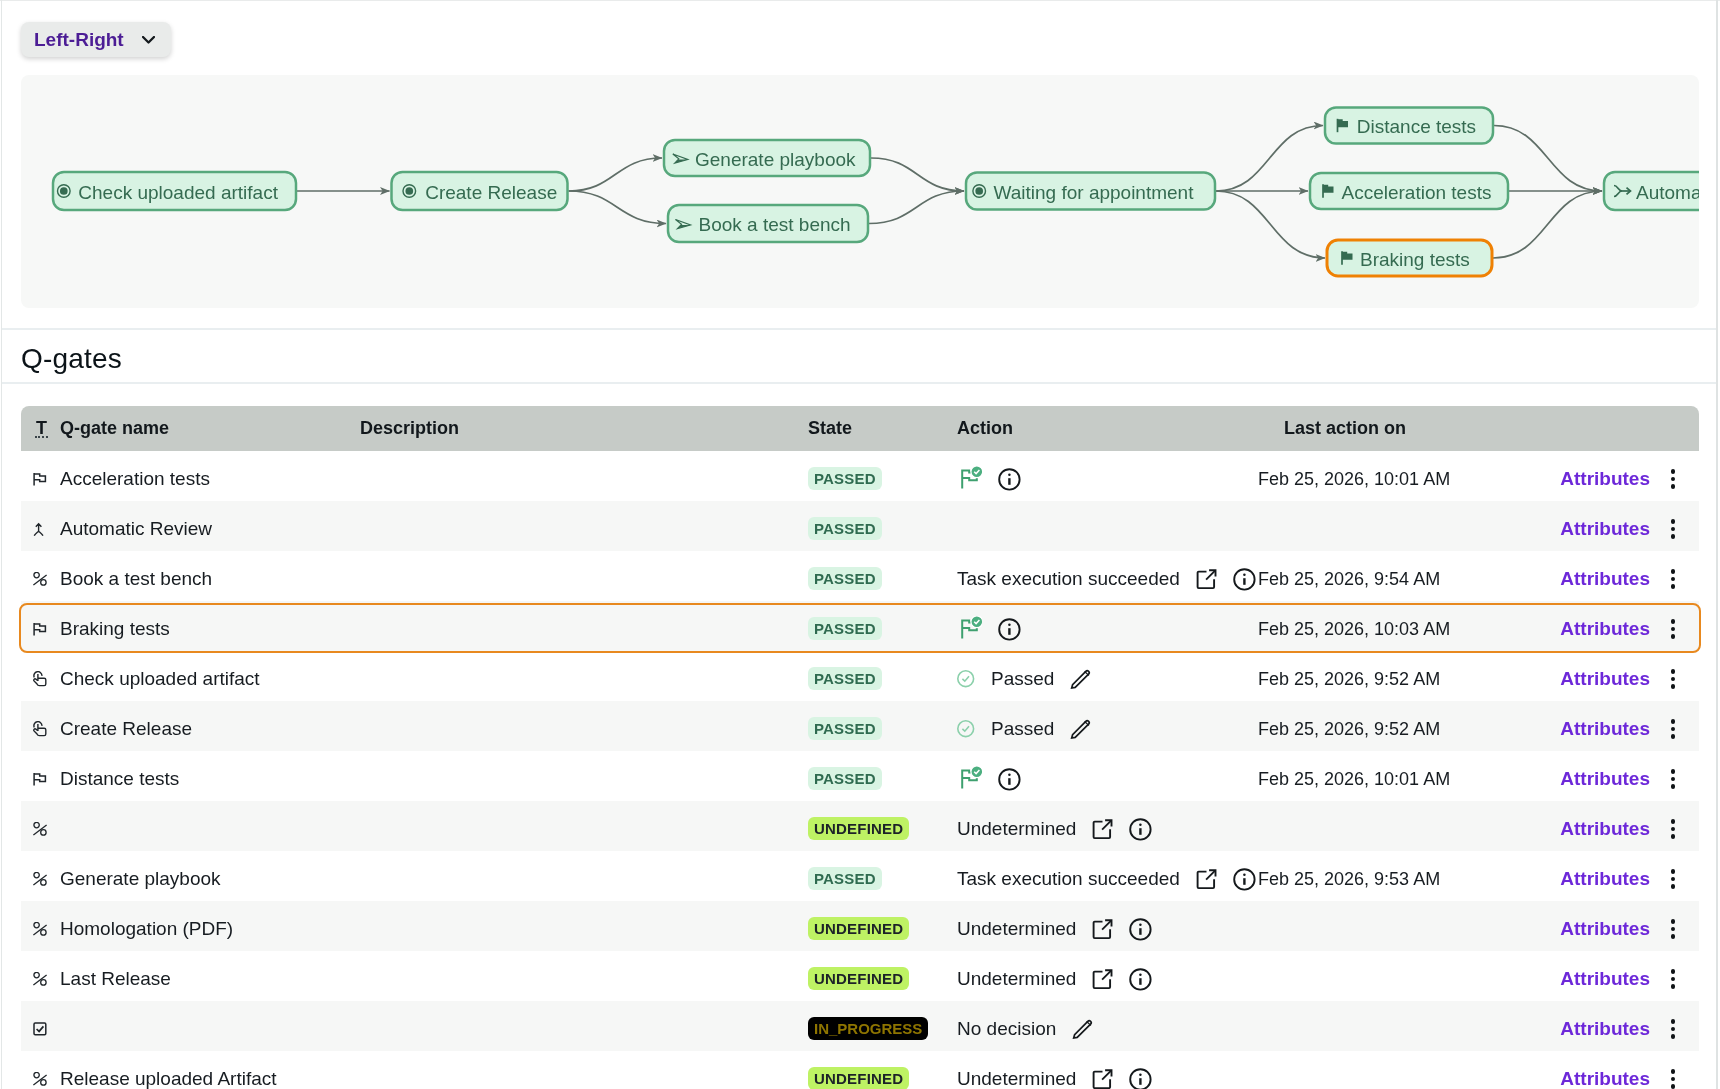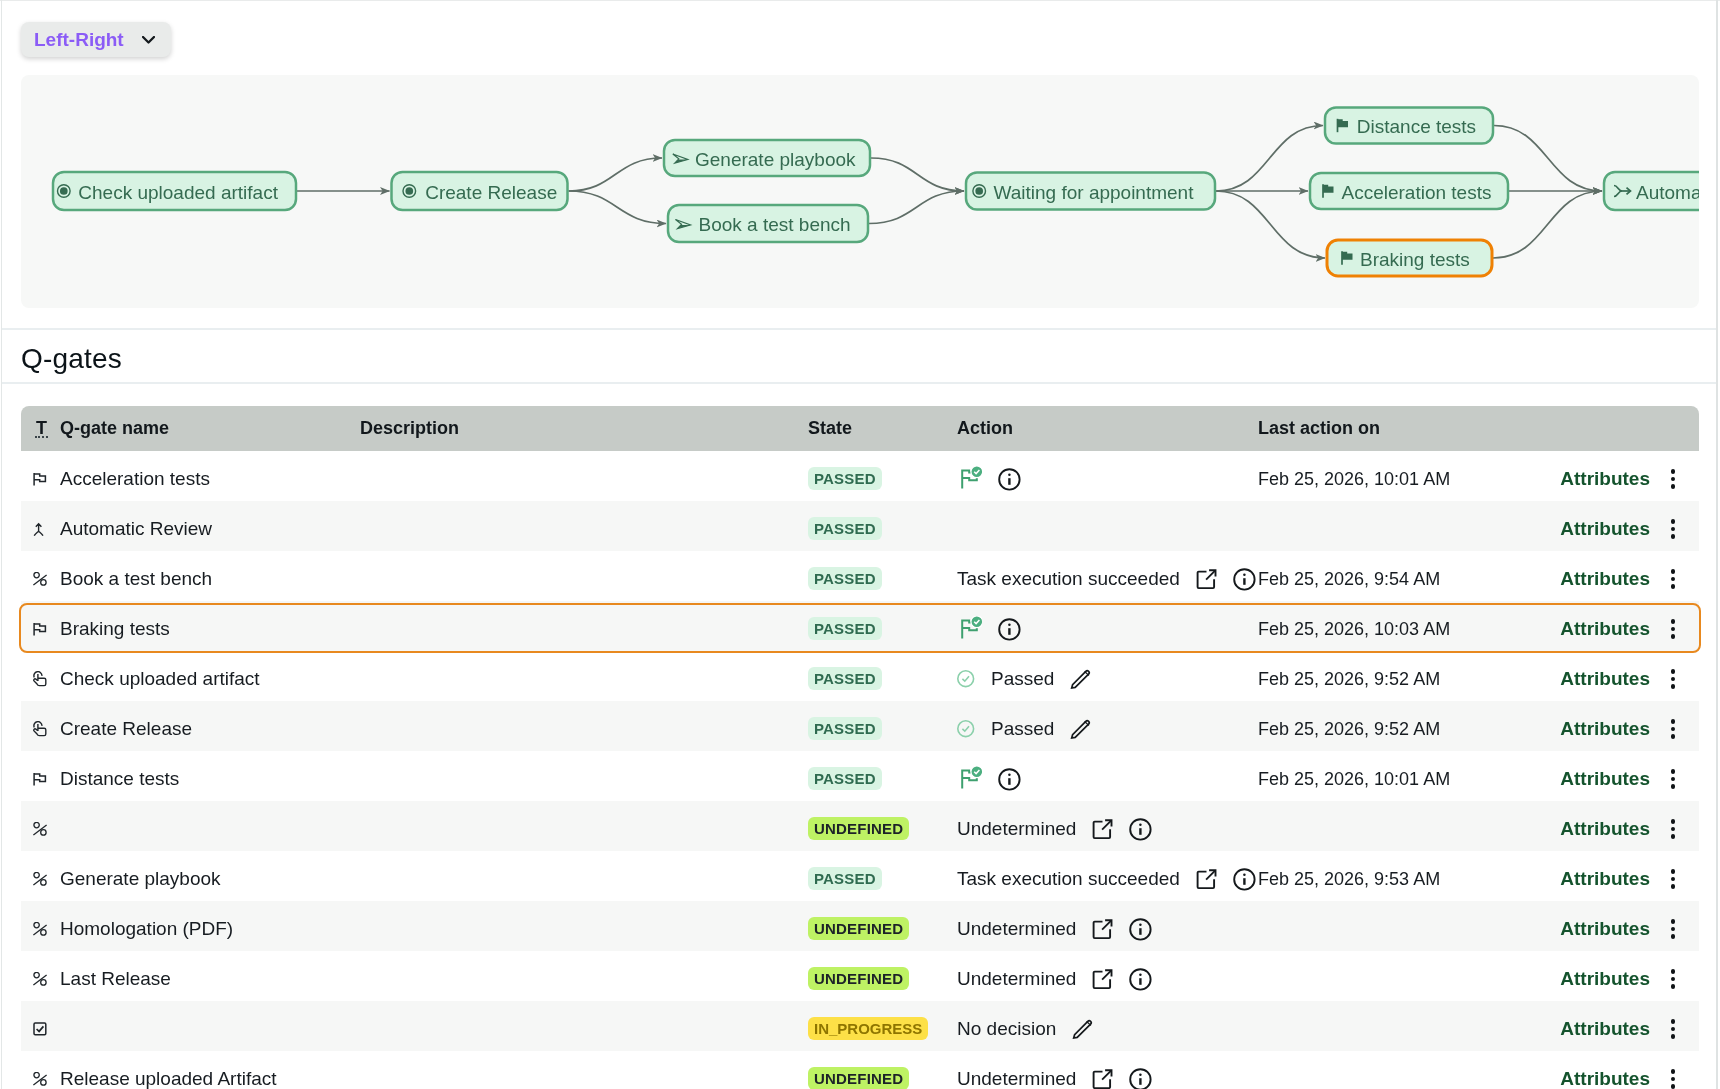--- a/index.html
+++ b/index.html
@@ -1,39 +1,39 @@
 <!DOCTYPE html>
 <html><head><meta charset="utf-8">
 <style>
 *{margin:0;padding:0;box-sizing:border-box}
 html,body{width:1720px;height:1089px;background:#fff;font-family:"Liberation Sans",sans-serif;overflow:hidden;position:relative}
 .abs{position:absolute}
 .topline{left:0;top:0;width:1720px;height:1px;background:#e9ebeb}
 .leftline{left:1px;top:0;width:1px;height:1089px;background:#e3e7e7}
 .rightline{left:1716px;top:0;width:2px;height:1089px;background:#dfe3e3}
 .dd{left:21px;top:22px;width:150px;height:35px;background:#e9ebea;border-radius:8px;
-  box-shadow:0 2px 5px rgba(0,0,0,0.18);font-weight:bold;font-size:19px;color:#8b5cf6;
+  box-shadow:0 2px 5px rgba(0,0,0,0.18);font-weight:bold;font-size:19px;color:#4c1d95;
   display:flex;align-items:center;padding-left:13px}
 .dd svg{margin-left:18px}
 .sep{left:2px;width:1714px;height:2px;background:#e9eef0}
 .h1{left:21px;top:343px;font-size:28px;font-weight:normal;color:#0b1318;letter-spacing:.2px}
 .tbl{left:21px;top:406px;width:1678px}
 .thead{position:absolute;left:0;top:0;width:1678px;height:45px;background:#c6cbc7;border-radius:8px 8px 0 0}
 .thead span{position:absolute;top:0;line-height:45px;font-weight:bold;font-size:18px;color:#12181c}
 .row{position:absolute;left:0;width:1678px;height:50px}
 .row.alt{background:#f6f7f6}
 .cell{position:absolute;top:3px;line-height:50px;font-size:19px;color:#171c21;white-space:nowrap}
 .nm{left:39px}
 .dt{left:1237px;font-size:18px}
-.attr{font-weight:bold;color:#14532d;right:49px}
+.attr{font-weight:bold;color:#6d28d9;right:49px}
 .badge{position:absolute;top:16px;height:23px;line-height:23px;border-radius:6px;
   font-size:15px;font-weight:bold;padding:0 6px;letter-spacing:.2px;left:787px}
 .bg{background:#d9f4e3;color:#2f6b50}
 .bu{background:#bef264;color:#1c2228}
-.by{background:#fde047;color:#8e7500;letter-spacing:0}
+.by{background:#000000;color:#8e7500;letter-spacing:0}
 .ric{position:absolute;left:12px;top:3px;height:50px;display:flex;align-items:center}
 .act{position:absolute;left:936px;top:3px;height:50px;display:flex;align-items:center;gap:16px;font-size:19px;color:#171c21}
 .keb{position:absolute;left:1650px;top:3px;height:50px;display:flex;flex-direction:column;justify-content:center;gap:3.2px}
 .keb i{width:4.4px;height:4.4px;border-radius:50%;background:#101417}
 .selrow{position:absolute;left:-2px;top:197px;width:1682px;height:49.5px;border:2.5px solid #e8891f;border-radius:8px;pointer-events:none}
 </style></head>
 <body>
 <svg width="0" height="0" style="position:absolute">
     <defs>
 <g id="flagO">
@@ -150,21 +150,21 @@
 <div class="abs sep" style="top:382px"></div>
 <div class="abs h1">Q-gates</div>
 <div class="abs tbl">
 <div class="thead">
  <span style="left:15px">T</span>
       <i style="position:absolute;left:14px;top:30px;width:13px;border-top:2px dotted #3a4449"></i>
  <span style="left:39px">Q-gate name</span>
  <span style="left:339px">Description</span>
  <span style="left:787px">State</span>
  <span style="left:936px">Action</span>
- <span style="left:1237px">Last action on</span>
+ <span style="left:1263px">Last action on</span>
 </div>
 <div class="row" style="top:45px">
       <div class="ric">
         <svg width="13.5" height="14.5" viewBox="0 0 13.5 14.5">
           <use href="#flagO"></use>
         </svg>
       </div>
       <span class="cell nm">Acceleration tests</span>
       <span class="badge bg">PASSED</span>
       <div class="act">

